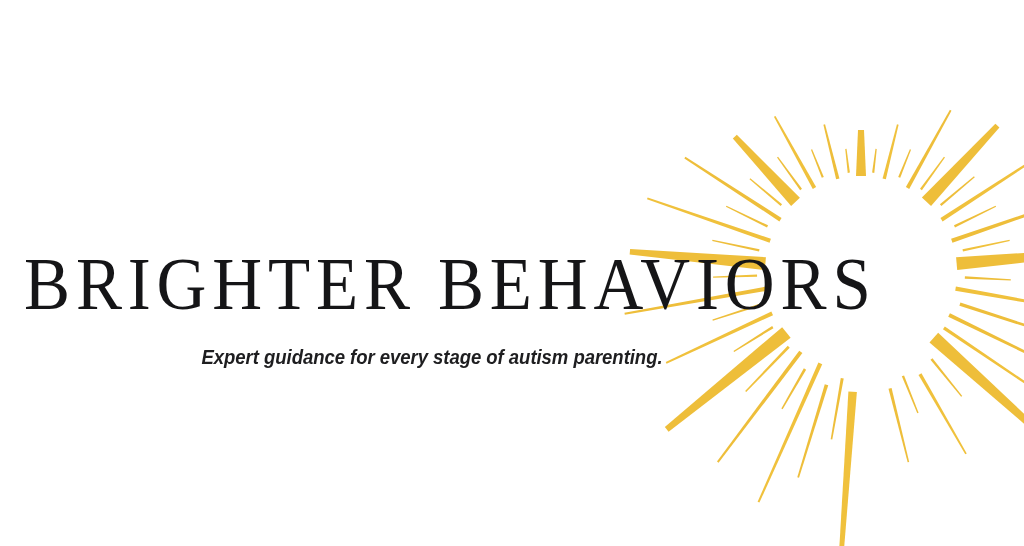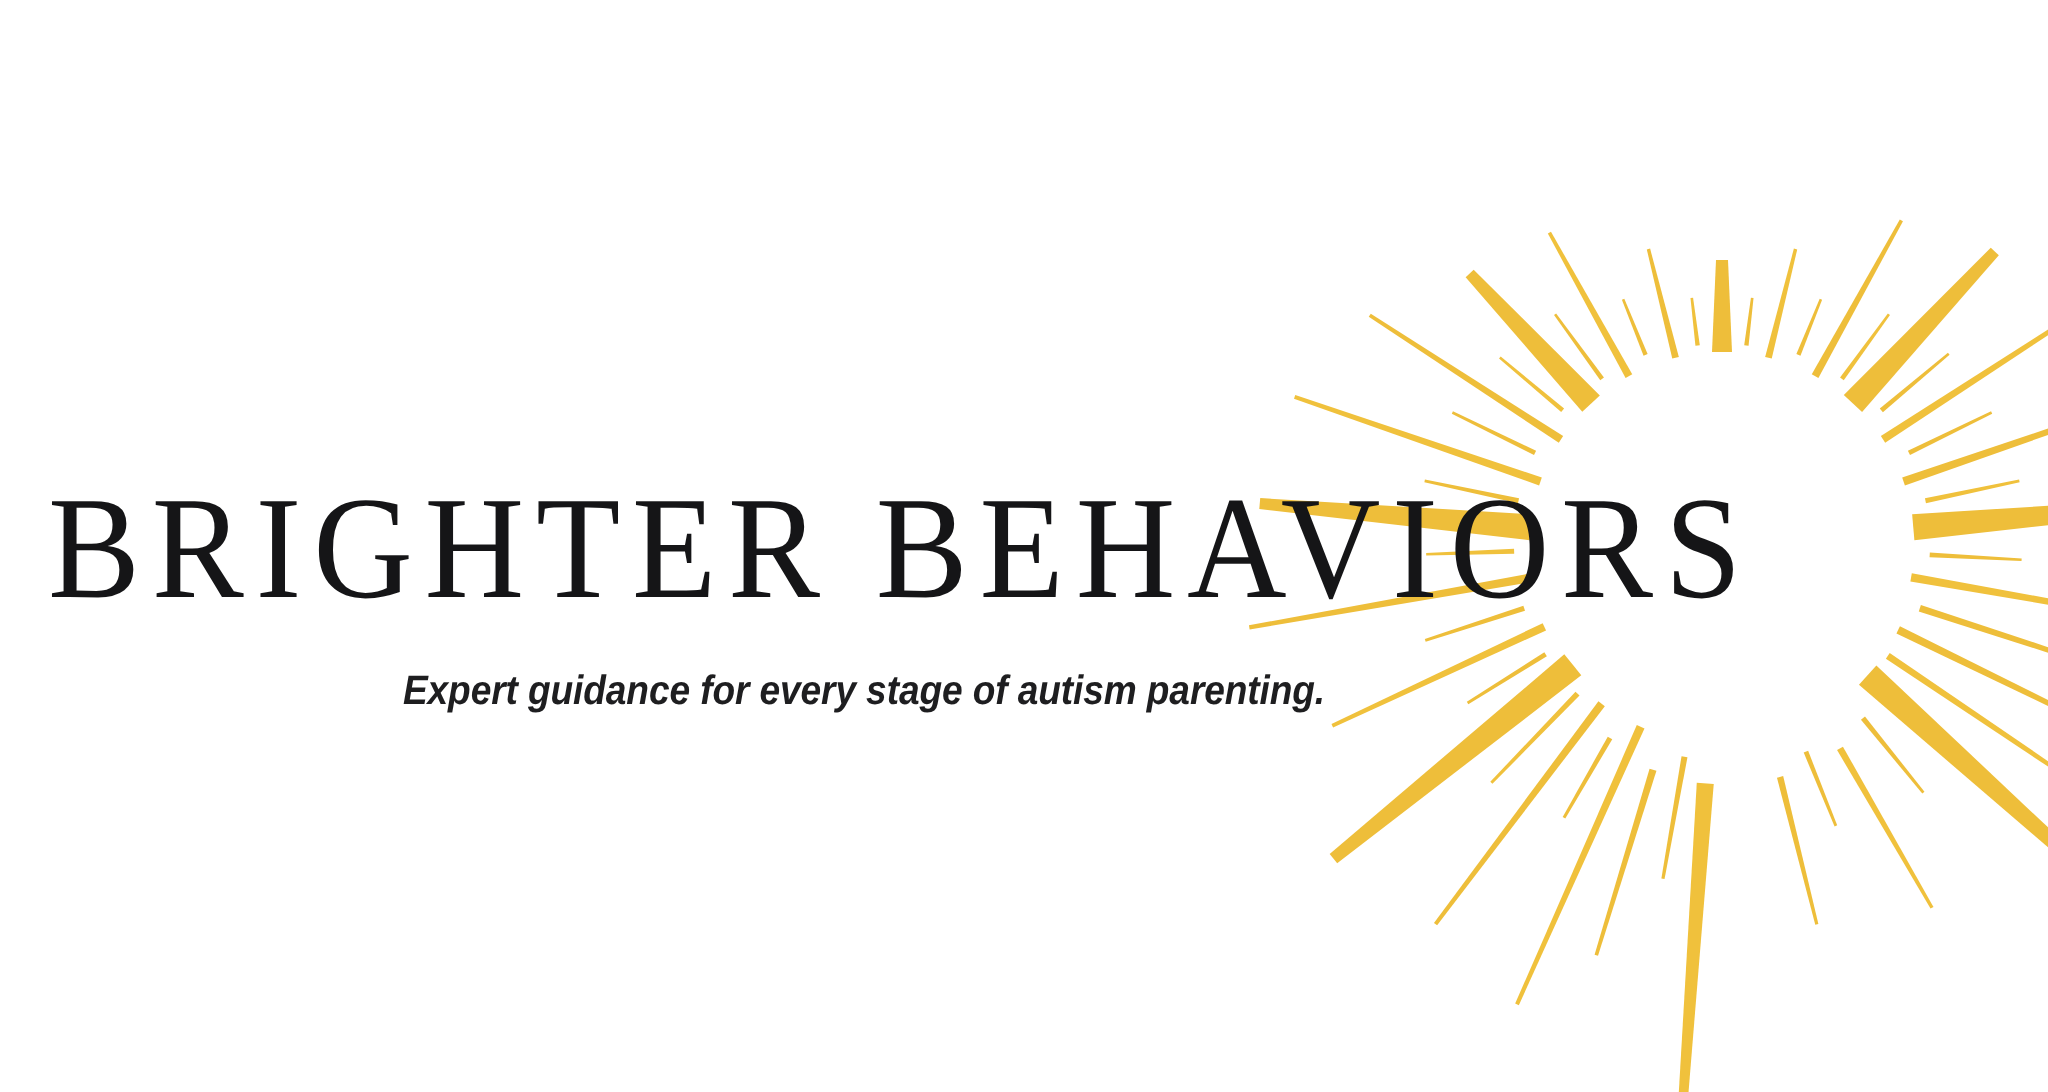--- a/index.html
+++ b/index.html
@@ -24,21 +24,21 @@
     top: 0;
     width: 1024px;
     height: 546px;
     pointer-events: none;
   }
 
   
   #wordmark-block {
     position: absolute;
     left: 0;
-    top: 4px;
+    top: 15px;
     width: 860px;
     height: 416px;
   }
   #brand-title {
     position: absolute;
     left: 24px;
     top: 234px;
     width: 816px;
     font-family: "Liberation Serif", serif;
     font-size: 69px;

